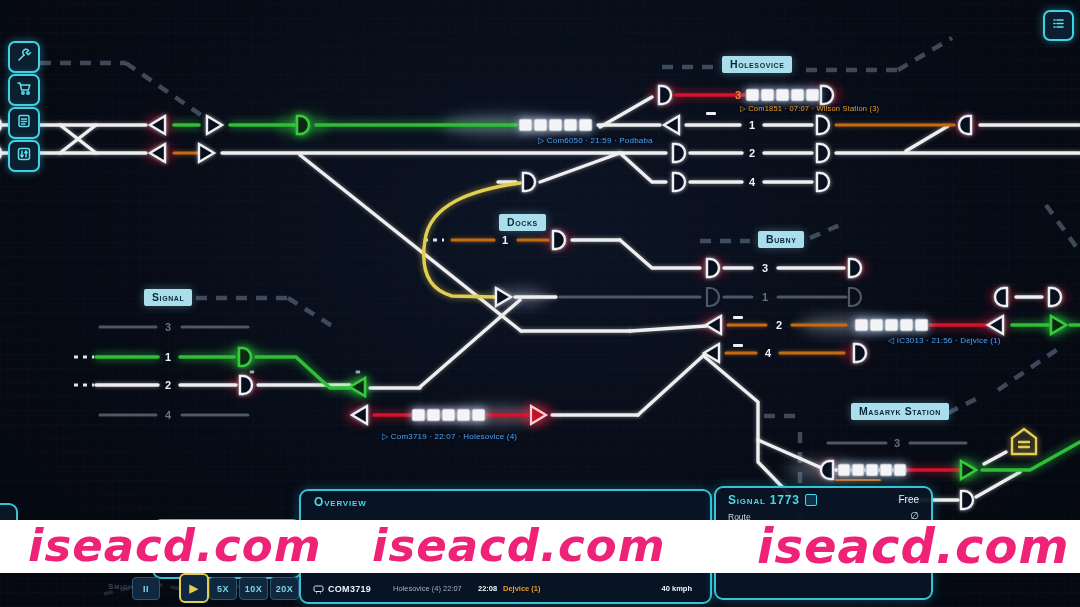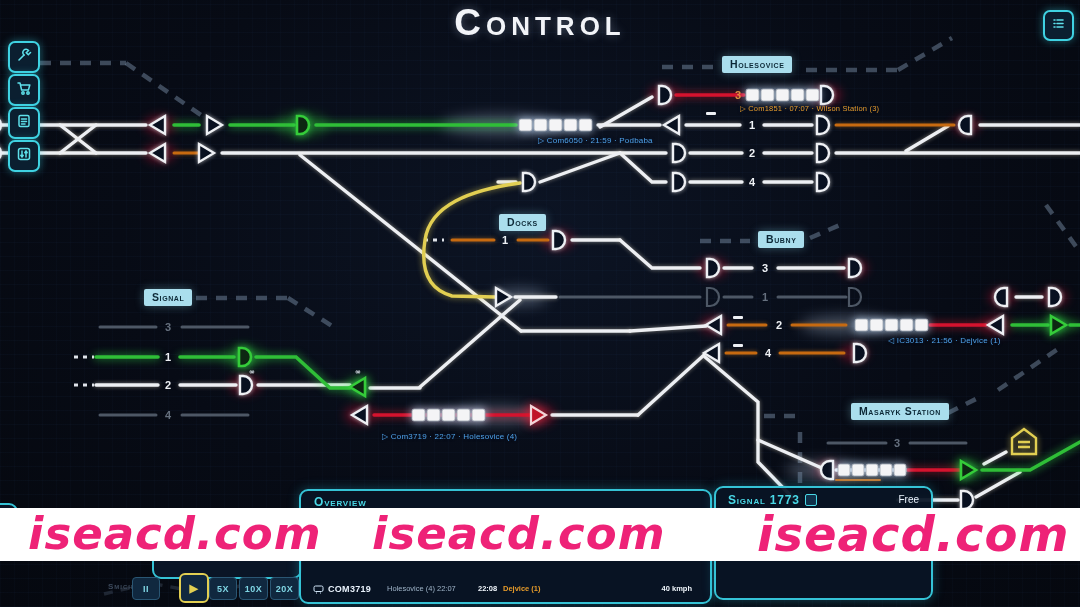--- a/index.html
+++ b/index.html
@@ -62,21 +62,21 @@
   .pill{background:#1d8f3a;border-radius:3px;color:#fff;font-size:7.5px;font-weight:bold;
     padding:1.5px 4px;display:inline-flex;align-items:center;gap:3px;}
   .pillarrow{background:#2aa94c;border-radius:2px;padding:0 2px;font-size:7px;}
   .tmx{color:#f0f6fc;font-weight:bold;font-size:7.5px;}
   .orgtx{color:#e69b2a;font-size:7.5px;font-weight:bold;}
   .dimtx{color:#9fb4c8;font-size:7.5px;}
   .sttx{color:#d8e4f0;font-size:7.5px;}
   .spd{position:absolute;top:577px;height:21px;background:#10283f;border:1px solid #2a5673;border-radius:4px;
     color:#7fd6e4;font-weight:bold;font-size:9px;display:flex;align-items:center;justify-content:center;
     z-index:44;text-transform:uppercase;letter-spacing:.5px;}
-  .wmband{position:absolute;left:0;top:508px;width:1080px;height:53px;background:#ffffff;z-index:50;}
+  .wmband{position:absolute;left:0;top:520px;width:1080px;height:53px;background:#ffffff;z-index:50;}
   .wmtxt{position:absolute;top:0;height:53px;line-height:52px;font-family:"DejaVu Sans",sans-serif;
     font-weight:bold;font-style:italic;font-size:45px;letter-spacing:1px;}
   .ghostlbl{position:absolute;z-index:30;color:#3d4a5c;font-size:8px;font-weight:bold;
     font-variant:small-caps;letter-spacing:1px;}
   .stubpanel{position:absolute;z-index:38;background:#0a1526;border:2px solid #35c3d6;border-radius:9px;}
 </style>
 </head>
 <body>
 
 <div id="app">
@@ -317,21 +317,20 @@
     <text class="num numdim" x="168" y="331">3</text>
     <text class="num" x="168" y="361">1</text>
     <text class="num" x="168" y="389">2</text>
     <text class="num numdim" x="168" y="419">4</text>
     <text class="num numdim" x="897" y="447">3</text>
     <text class="inf" x="252" y="374">∞</text>
     <text class="inf" x="358" y="374">∞</text>
   </g>
 </svg>
 
-<div class="title">Control</div>
 
 <div class="sbtn" style="top:41px">
   <span><svg width="16" height="16" viewBox="0 0 16 16" fill="none" stroke="#5ee0ea" stroke-width="1.6" stroke-linecap="round">
           <path d="M3,13 L8,8"></path>
           <path d="M8,8 a3.2,3.2 0 1 1 4.5,-4.5 l-2.2,2.2 2,2 2.2,-2.2"></path>
         </svg></span>
 </div>
 <div class="sbtn" style="top:74px">
   <span><svg width="16" height="16" viewBox="0 0 16 16" fill="none" stroke="#5ee0ea" stroke-width="1.5" stroke-linecap="round" stroke-linejoin="round">
           <path d="M2,3 h2 l1.6,7 h6.8 l1.4,-5 H5"></path>
@@ -382,21 +381,21 @@
             <path d="M3,8 h1 M7,8 h1"></path>
           </svg></span>
     <span class="cid" style="position:absolute;left:23px">COM1851</span>
   </div>
   <div class="ovrow" style="top:88px">
     <span style="position:absolute;left:8px"><svg width="11" height="9" viewBox="0 0 11 9" fill="none" stroke="#cfe3f5" stroke-width="1">
             <rect x="1" y="1" width="9" height="5.5" rx="1.5"></rect>
             <path d="M3,8 h1 M7,8 h1"></path>
           </svg></span>
     <span class="cid" style="position:absolute;left:23px">COM3719</span>
-    <span class="dimtx" style="position:absolute;left:82px">Holesovice (4) 22:07</span>
+    <span class="dimtx" style="position:absolute;left:88px">Holesovice (4) 22:07</span>
     <span class="tmx" style="position:absolute;left:173px">22:08</span>
     <span class="orgtx" style="position:absolute;left:198px">Dejvice (1)</span>
     <span class="tmx" style="position:absolute;right:14px">40 kmph</span>
   </div>
 </div>
 
 <div class="panel" style="left:714px;top:486px;width:215px;height:110px">
   <div style="position:absolute;left:12px;top:5px;display:flex;align-items:center;gap:5px">
     <span class="phead">Signal 1773</span>
     <span style="width:10px;height:10px;border:1px solid #49d8e6;border-radius:2px;background:#10314a;display:inline-block"></span>

